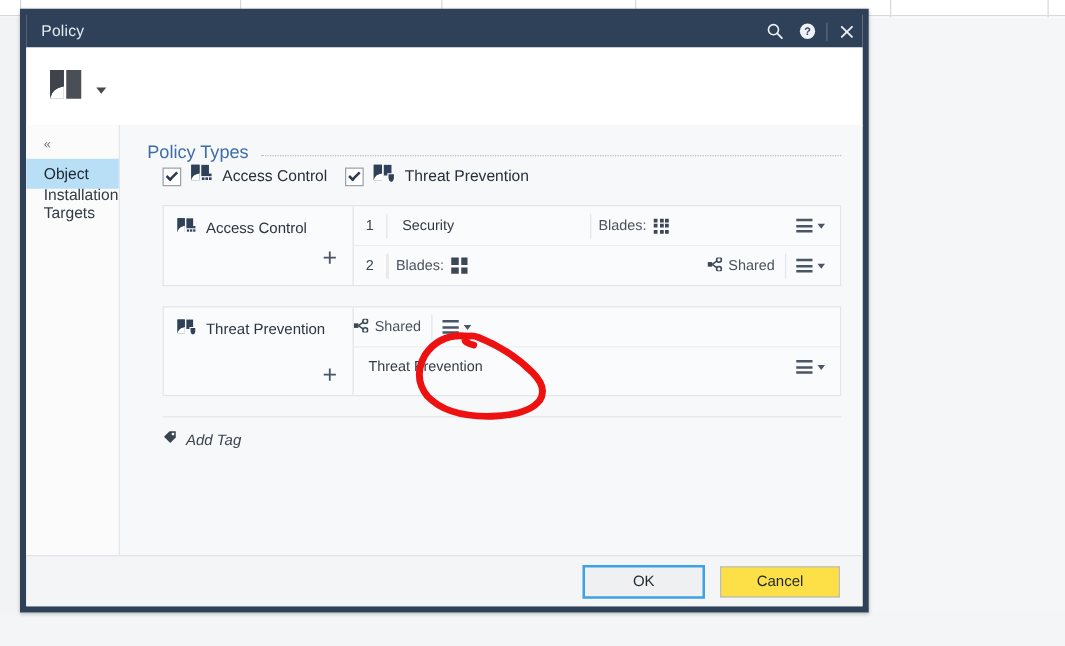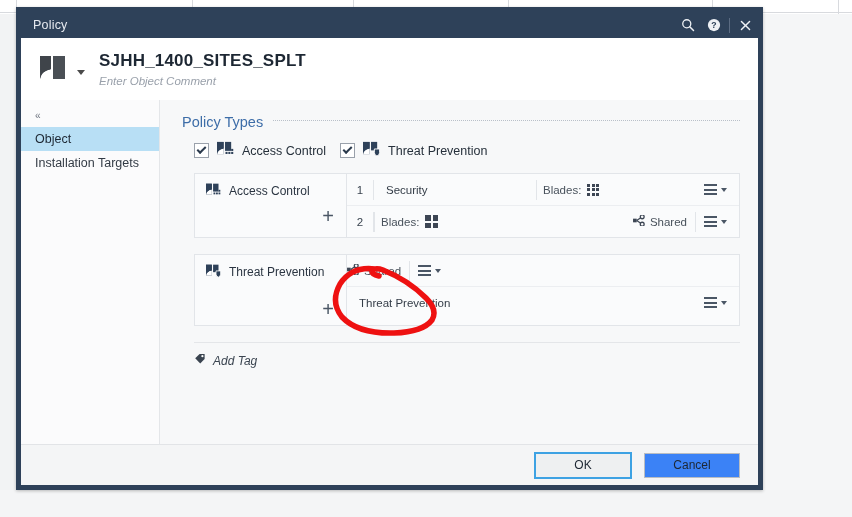--- a/index.html
+++ b/index.html
@@ -11,21 +11,21 @@
   }
   
   #bg-grid{position:absolute;left:0;top:0;width:852px;height:14px;background:#ffffff;}
   #bg-grid .vline{position:absolute;top:0;width:1px;height:14px;background:#d8dade;}
   #bg-grid .hline{position:absolute;left:0;width:852px;height:1px;background:#d8dade;}
   #bg-left{position:absolute;left:0;top:14px;width:16px;height:503px;background:#f2f3f4;}
   #bg-bottom{position:absolute;left:0;top:490px;width:852px;height:27px;background:#f4f5f6;}
 
   
   #dialog{
-    position:absolute;left:16px;top:7px;width:747px;height:483px;
+    position:absolute;left:16px;top:7px;width:679px;height:483px;
     background:#f7f8f9;
     border:5px solid #2e4159;
     box-sizing:border-box;
     box-shadow:0 1px 3px rgba(0,0,0,.25);
   }
   .titlebar{
     position:absolute;left:0;top:0;right:0;height:26px;
     background:#2e4159;color:#e9edf2;
     display:flex;align-items:center;
   }
@@ -47,21 +47,21 @@
   .objcomment{font-size:11.5px;font-style:italic;color:#9aa1ab;margin-top:4px;}
 
   
   .dlgbody{position:absolute;left:0;top:88px;right:0;bottom:41px;display:flex;background:#f7f8f9;}
   .sidebar{width:138px;background:#fbfbfc;border-right:1px solid #e4e6e9;padding-top:8px;}
   .collapse{font-size:10px;color:#6f7580;padding:2px 0 6px 14px;letter-spacing:-1px;}
   .nav-item{height:24px;display:flex;align-items:center;padding-left:14px;font-size:12.5px;color:#333b45;cursor:default;}
   .nav-item.active{background:#b8dff5;color:#1d2733;}
 
   .content{flex:1;padding:14px 18px 0 22px;position:relative;}
-  .sect-head{display:flex;align-items:flex-start;margin-bottom:10px;}
+  .sect-head{display:flex;align-items:center;}
   .sect-title{font-size:14.5px;color:#3d6da8;white-space:nowrap;}
   .dotrule{flex:1;height:1px;margin-left:10px;margin-top:6px;border-top:1px dotted #b9c0c9;}
 
   .typerow{display:flex;align-items:center;gap:14px;margin:0 0 12px 12px;}
   .typechk{display:flex;align-items:center;gap:7px;}
   .cbox{width:13px;height:13px;border:1px solid #9aa1ab;background:#fff;display:flex;align-items:center;justify-content:center;}
   .cbox.checked:after{content:"";width:7px;height:3px;border-left:2px solid #2b3a4d;border-bottom:2px solid #2b3a4d;transform:rotate(-45deg) translate(1px,-1px);}
   .cbox.disabled{border-color:#cfd4da;background:#fafbfc;}
   .typelabel{font-size:12.5px;color:#26303b;}
 
@@ -102,21 +102,21 @@
 
   
   .footer{
     position:absolute;left:0;right:0;bottom:0;height:41px;
     background:#f4f5f6;border-top:1px solid #e2e4e7;
     display:flex;align-items:center;justify-content:flex-end;padding-right:18px;gap:12px;
     box-sizing:border-box;
   }
   .btn{
     width:94px;height:23px;font-size:12px;color:#1d2733;
-    background:#3b82f6;border:1px solid #b9bdc2;
+    background:#fde047;border:1px solid #b9bdc2;
     display:flex;align-items:center;justify-content:center;cursor:pointer;
   }
   .btn.primary{background:#eef0f1;border:2px solid #3da2e3;}
 
   
   #annot{position:absolute;left:328px;top:262px;pointer-events:none;}
 </style>
 </head>
 <body>
 
@@ -163,24 +163,20 @@
       <span>
         <svg width="36" height="36" viewBox="0 0 36 36">
           <path d="M5 7 L16 7 L16 30 L5 30 Z" fill="#4a4f55"></path>
           <path d="M5 30 Q5 22 16 20 L16 30 Z" fill="#ffffff"></path>
           <path d="M5 7 L16 7 L16 20 Q6 22 5 30 Z" fill="#4a4f55"></path>
           <rect x="18" y="7" width="12" height="23" fill="#4a4f55"></rect>
           <path d="M5 7 L16 7 L16 20 Q7 21.5 5.5 29 Z" fill="#3f444a"></path>
         </svg>
       </span>
       <span class="caret-dn"></span>
-    </div>
-    <div class="objnames">
-      <div class="objtitle">SJHH_1400_SITES_SPLT</div>
-      <div class="objcomment">Enter Object Comment</div>
     </div>
   </div>
 
   <div class="dlgbody">
 
     <div class="sidebar">
       <div class="collapse">«</div>
       <div class="nav-item active">
         <span>Object</span>
       </div>

